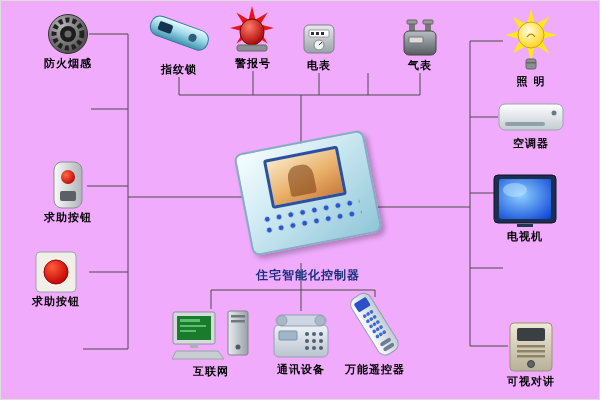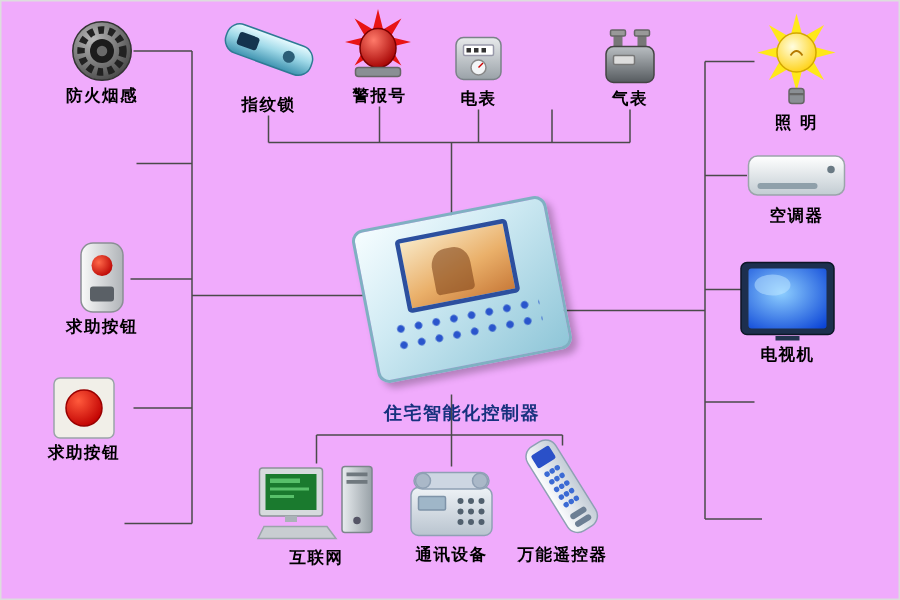--- a/index.html
+++ b/index.html
@@ -247,20 +247,39 @@
         <rect x="1" y="1" width="62" height="48" rx="4" fill="#1d2f4e" stroke="#0c1626"></rect>
         <rect x="6" y="5" width="52" height="40" rx="2" fill="url(#gTv)"></rect>
         <ellipse cx="22" cy="16" rx="12" ry="7" fill="#bfe6ff" opacity="0.5"></ellipse>
         <rect x="24" y="50" width="16" height="3" fill="#23344f"></rect>
       </svg>
     </div>
     <div class="label">电视机</div>
   </div>
 
 
+  <div class="node" style="left:505px;top:320px;width:50px">
+    <div class="icon">
+      <svg width="46" height="52" viewBox="0 0 46 52">
+        <defs>
+            <linearGradient id="gIc" x1="0" y1="0" x2="0" y2="1">
+          <stop offset="0%" stop-color="#efe9d6"></stop>
+              <stop offset="100%" stop-color="#b8b098"></stop>
+            </linearGradient>
+          </defs>
+        <rect x="2" y="2" width="42" height="48" rx="4" fill="url(#gIc)" stroke="#9a937c"></rect>
+        <rect x="9" y="7" width="28" height="13" rx="2" fill="#3a3f44"></rect>
+        <rect x="9" y="24" width="28" height="2.5" fill="#8d8468"></rect>
+        <rect x="9" y="29" width="28" height="2.5" fill="#8d8468"></rect>
+        <rect x="9" y="34" width="28" height="2.5" fill="#8d8468"></rect>
+        <circle cx="23" cy="43" r="3.5" fill="#5d646b" stroke="#444"></circle>
+      </svg>
+    </div>
+    <div class="label">可视对讲</div>
+  </div>
 
   <div class="node" style="left:168px;top:308px;width:84px">
     <div class="icon">
       <svg width="82" height="54" viewBox="0 0 82 54">
         <defs>
             <linearGradient id="gPc" x1="0" y1="0" x2="1" y2="0">
           <stop offset="0%" stop-color="#e8ecef"></stop>
               <stop offset="100%" stop-color="#98a1a7"></stop>
             </linearGradient>
           </defs>

